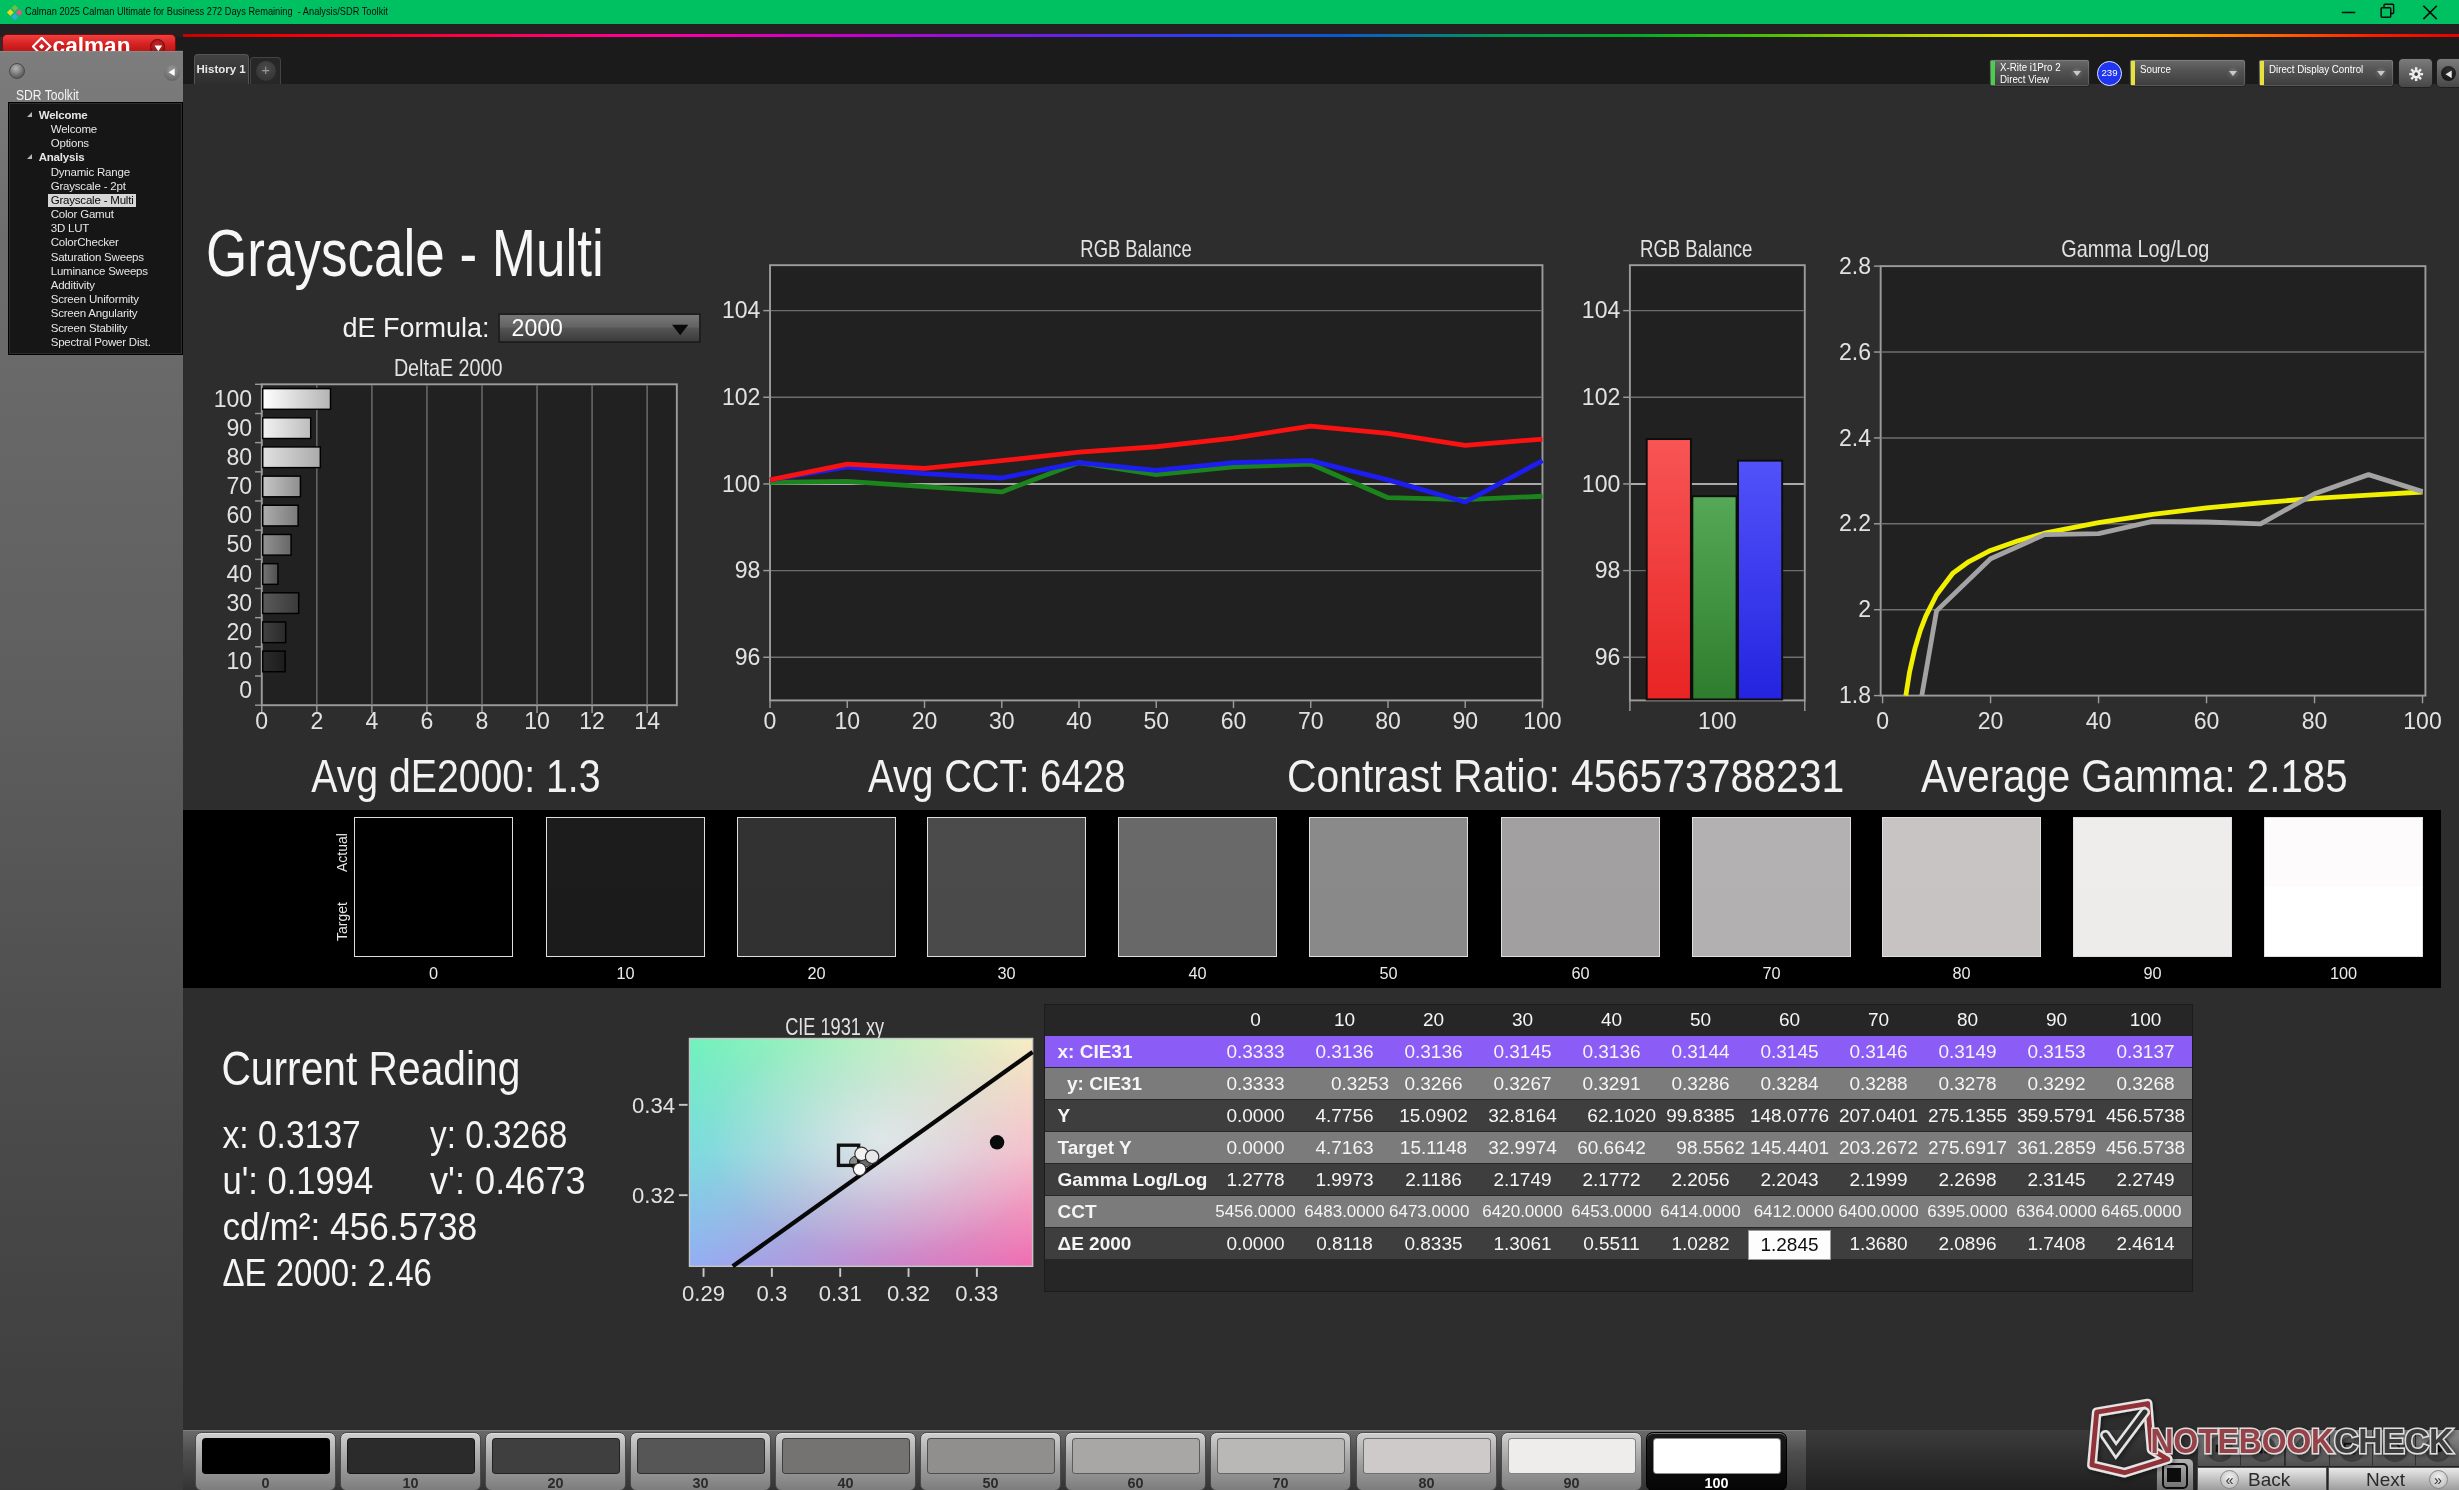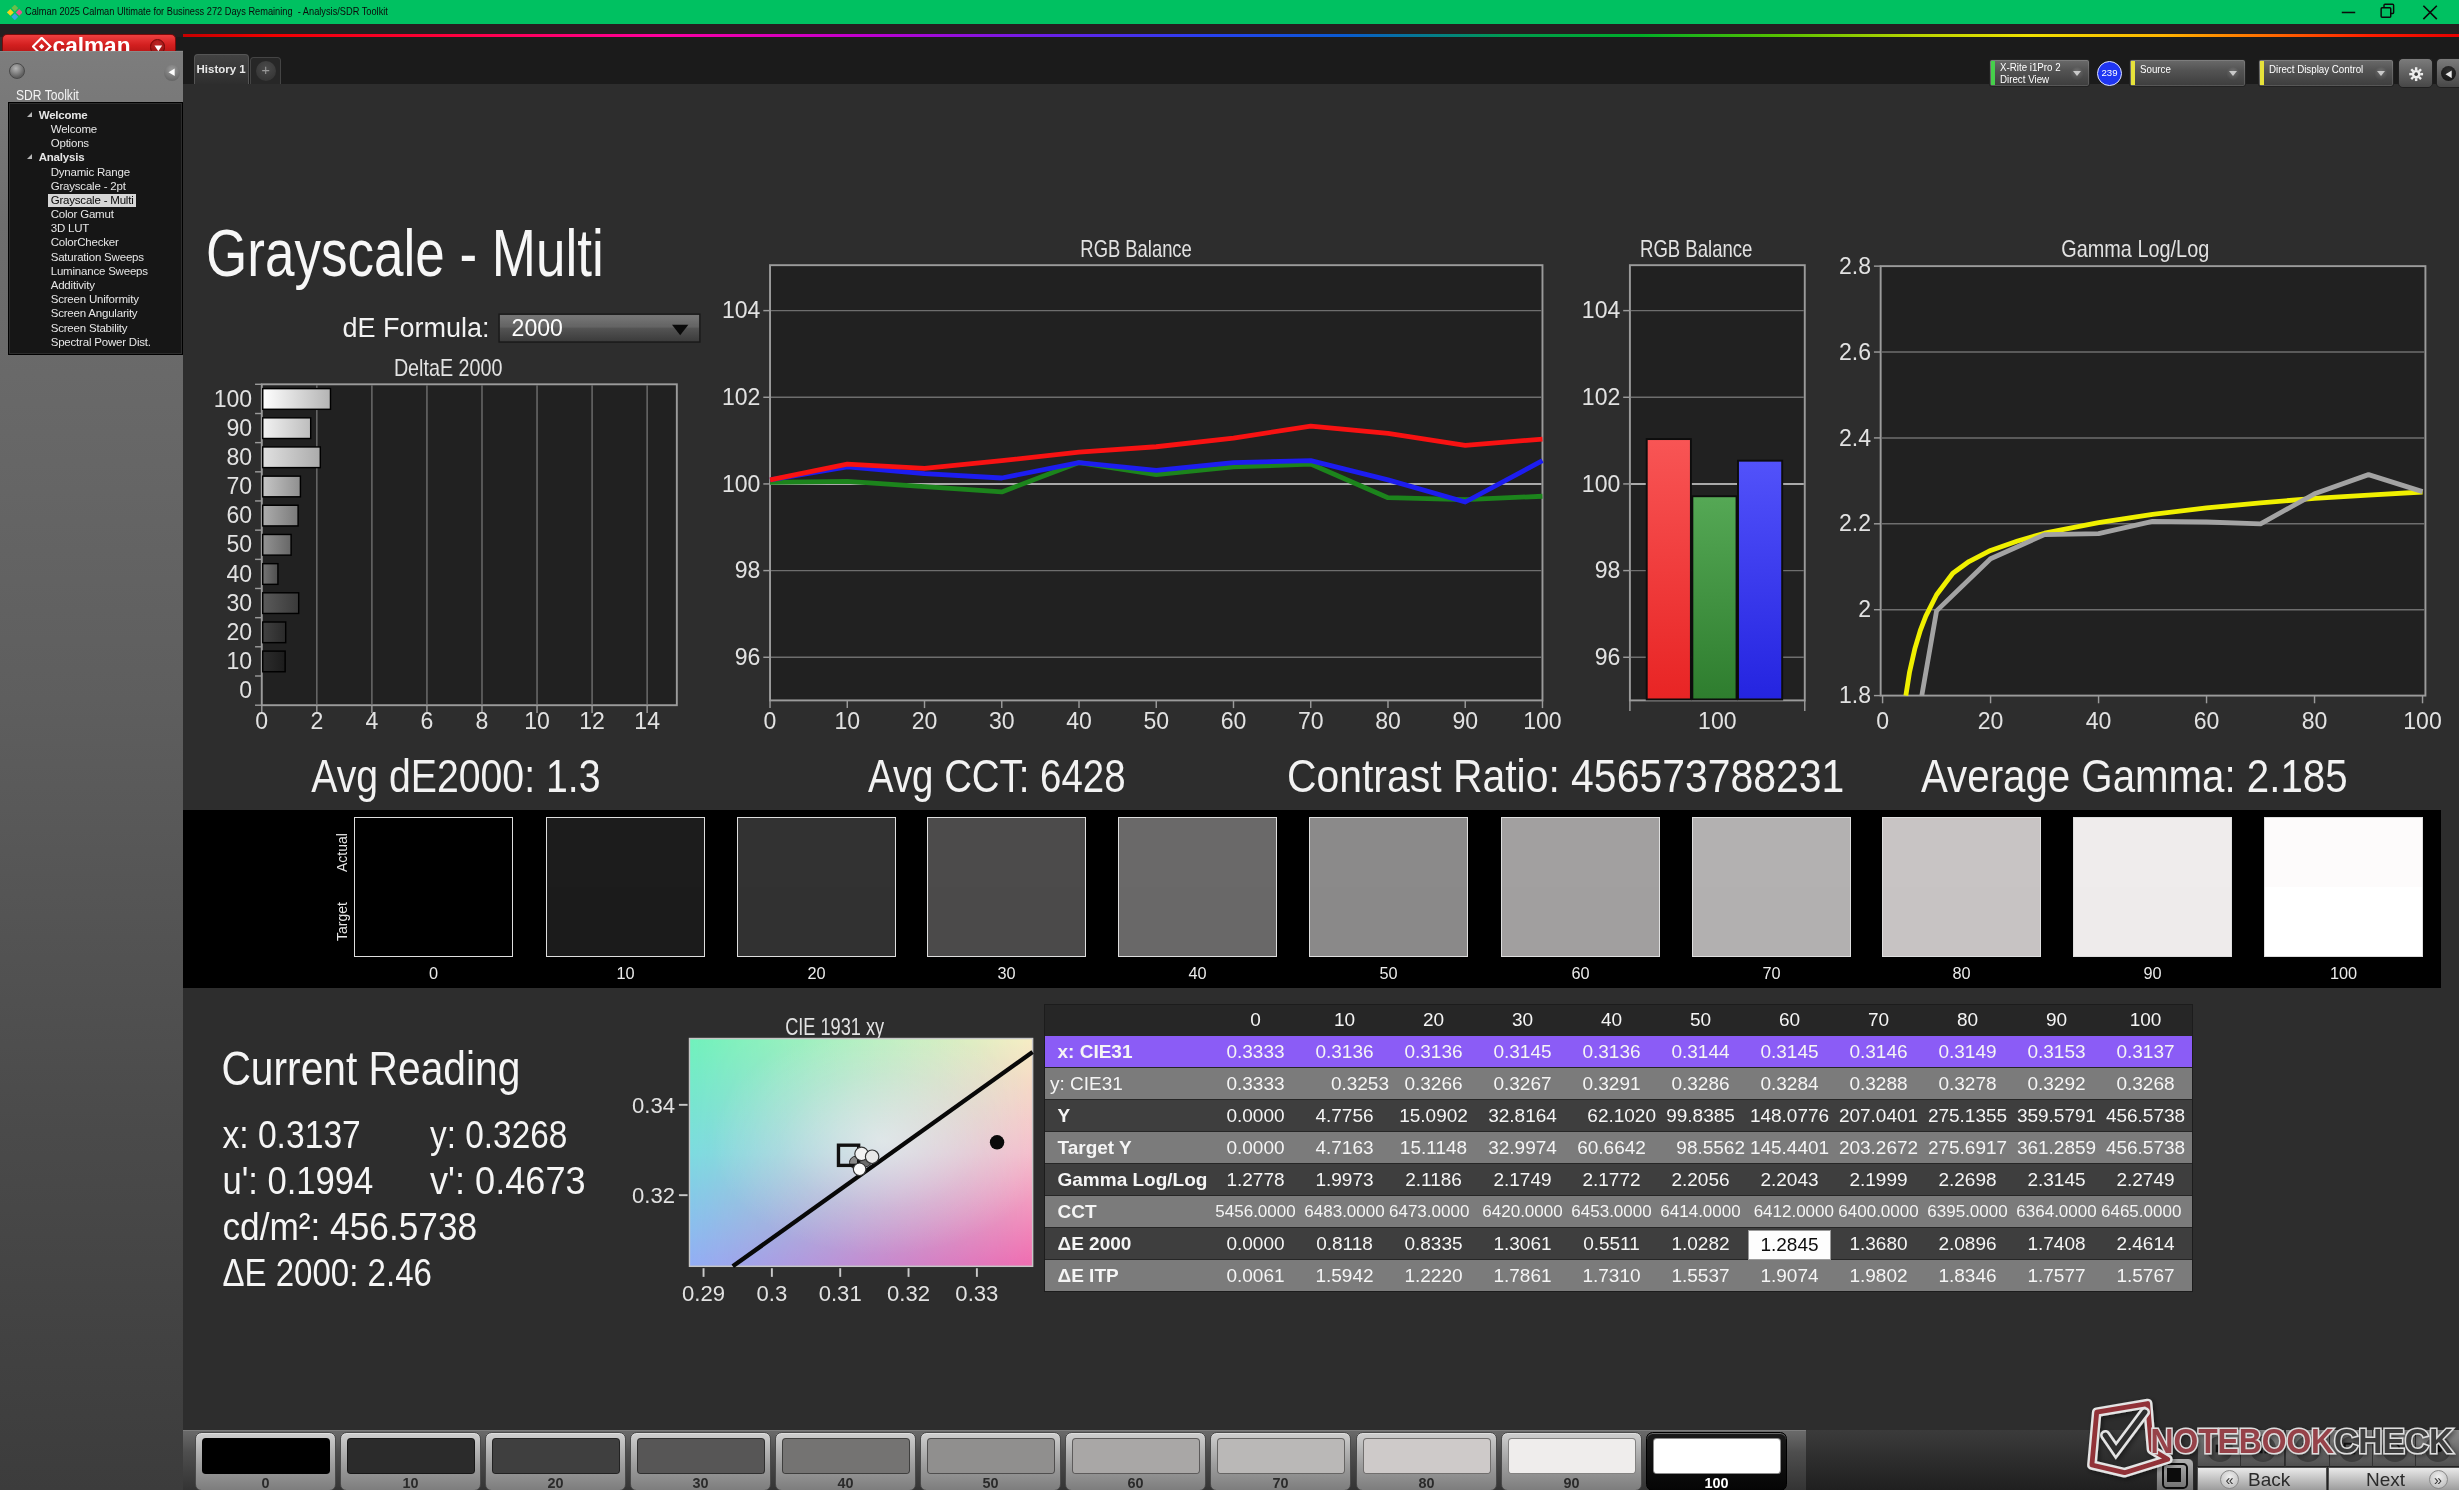--- a/index.html
+++ b/index.html
@@ -528,21 +528,21 @@
 <div style="width:89px;text-align:center">0.3145</div>
 <div style="width:89px;text-align:center">0.3136</div>
 <div style="width:89px;text-align:center">0.3144</div>
 <div style="width:89px;text-align:center">0.3145</div>
 <div style="width:89px;text-align:center">0.3146</div>
 <div style="width:89px;text-align:center">0.3149</div>
 <div style="width:89px;text-align:center">0.3153</div>
 <div style="width:89px;text-align:center">0.3137</div>
 </div>
 <div style="display:flex;height:32px;line-height:32px;background:#7b7b7b;border-top:1px solid #262626">
-<div style="width:166px;font-weight:normal;padding-left:5px;white-space:nowrap">y: CIE31</div>
+<div style="width:166px;font-weight:bold;padding-left:22px;white-space:nowrap">y: CIE31</div>
 <div style="width:89px;text-align:center">0.3333</div>
 <div style="width:89px;text-align:right">0.3253</div>
 <div style="width:89px;text-align:center">0.3266</div>
 <div style="width:89px;text-align:center">0.3267</div>
 <div style="width:89px;text-align:center">0.3291</div>
 <div style="width:89px;text-align:center">0.3286</div>
 <div style="width:89px;text-align:center">0.3284</div>
 <div style="width:89px;text-align:center">0.3288</div>
 <div style="width:89px;text-align:center">0.3278</div>
 <div style="width:89px;text-align:center">0.3292</div>
@@ -610,34 +610,20 @@
 <div style="width:89px;text-align:center">0.8118</div>
 <div style="width:89px;text-align:center">0.8335</div>
 <div style="width:89px;text-align:center">1.3061</div>
 <div style="width:89px;text-align:center">0.5511</div>
 <div style="width:89px;text-align:center">1.0282</div>
 <div style="width:89px;text-align:center"><span style="display:inline-block;background:#fdfdfd;color:#0d0d0d;width:83px;line-height:28px;margin-top:1.9px;border:1px solid #9a9a9a">1.2845</span></div>
 <div style="width:89px;text-align:center">1.3680</div>
 <div style="width:89px;text-align:center">2.0896</div>
 <div style="width:89px;text-align:center">1.7408</div>
 <div style="width:89px;text-align:center">2.4614</div>
-</div>
-<div style="display:flex;height:32px;line-height:32px;background:#7b7b7b;border-top:1px solid #262626">
-<div style="width:166px;font-weight:bold;padding-left:12.5px;white-space:nowrap">ΔE ITP</div>
-<div style="width:89px;text-align:center">0.0061</div>
-<div style="width:89px;text-align:center">1.5942</div>
-<div style="width:89px;text-align:center">1.2220</div>
-<div style="width:89px;text-align:center">1.7861</div>
-<div style="width:89px;text-align:center">1.7310</div>
-<div style="width:89px;text-align:center">1.5537</div>
-<div style="width:89px;text-align:center">1.9074</div>
-<div style="width:89px;text-align:center">1.9802</div>
-<div style="width:89px;text-align:center">1.8346</div>
-<div style="width:89px;text-align:center">1.7577</div>
-<div style="width:89px;text-align:center">1.5767</div>
 </div>
 </div>
 <div class="abs" style="left:183px;top:1430px;width:2277px;height:61px;background:linear-gradient(180deg,#6a6a6a 0%,#4e4e4e 35%,#333333 100%);border-top:1px solid #7e7e7e"></div>
 <div class="abs" style="left:1806px;top:1430px;width:653px;height:61px;background:linear-gradient(180deg,#3b3b3b 0%,#2a2a2a 60%,#1f1f1f 100%)"></div>
 <div class="abs" style="left:195px;top:1432px;width:141px;height:59px;border-radius:6.7px;background:linear-gradient(180deg,#cfcfcf 0%,#9e9e9e 55%,#7d7d7d 100%);border:1px solid #4a4a4a;box-shadow:inset 0 1px 0 rgba(255,255,255,0.35)">
     <div style="position:absolute;left:5.8px;top:4.8px;width:128px;height:36px;border-radius:3.8px;background:#000000;border:1px solid rgba(0,0,0,0.45)"></div>
     <div style="position:absolute;left:0;top:42px;width:100%;text-align:center;font-size:14.4px;color:#2a2a2a;font-weight:bold">0</div>
   </div>
 <div class="abs" style="left:340px;top:1432px;width:141px;height:59px;border-radius:6.7px;background:linear-gradient(180deg,#cfcfcf 0%,#9e9e9e 55%,#7d7d7d 100%);border:1px solid #4a4a4a;box-shadow:inset 0 1px 0 rgba(255,255,255,0.35)">
     <div style="position:absolute;left:5.8px;top:4.8px;width:128px;height:36px;border-radius:3.8px;background:#2b2b2b;border:1px solid rgba(0,0,0,0.45)"></div>

